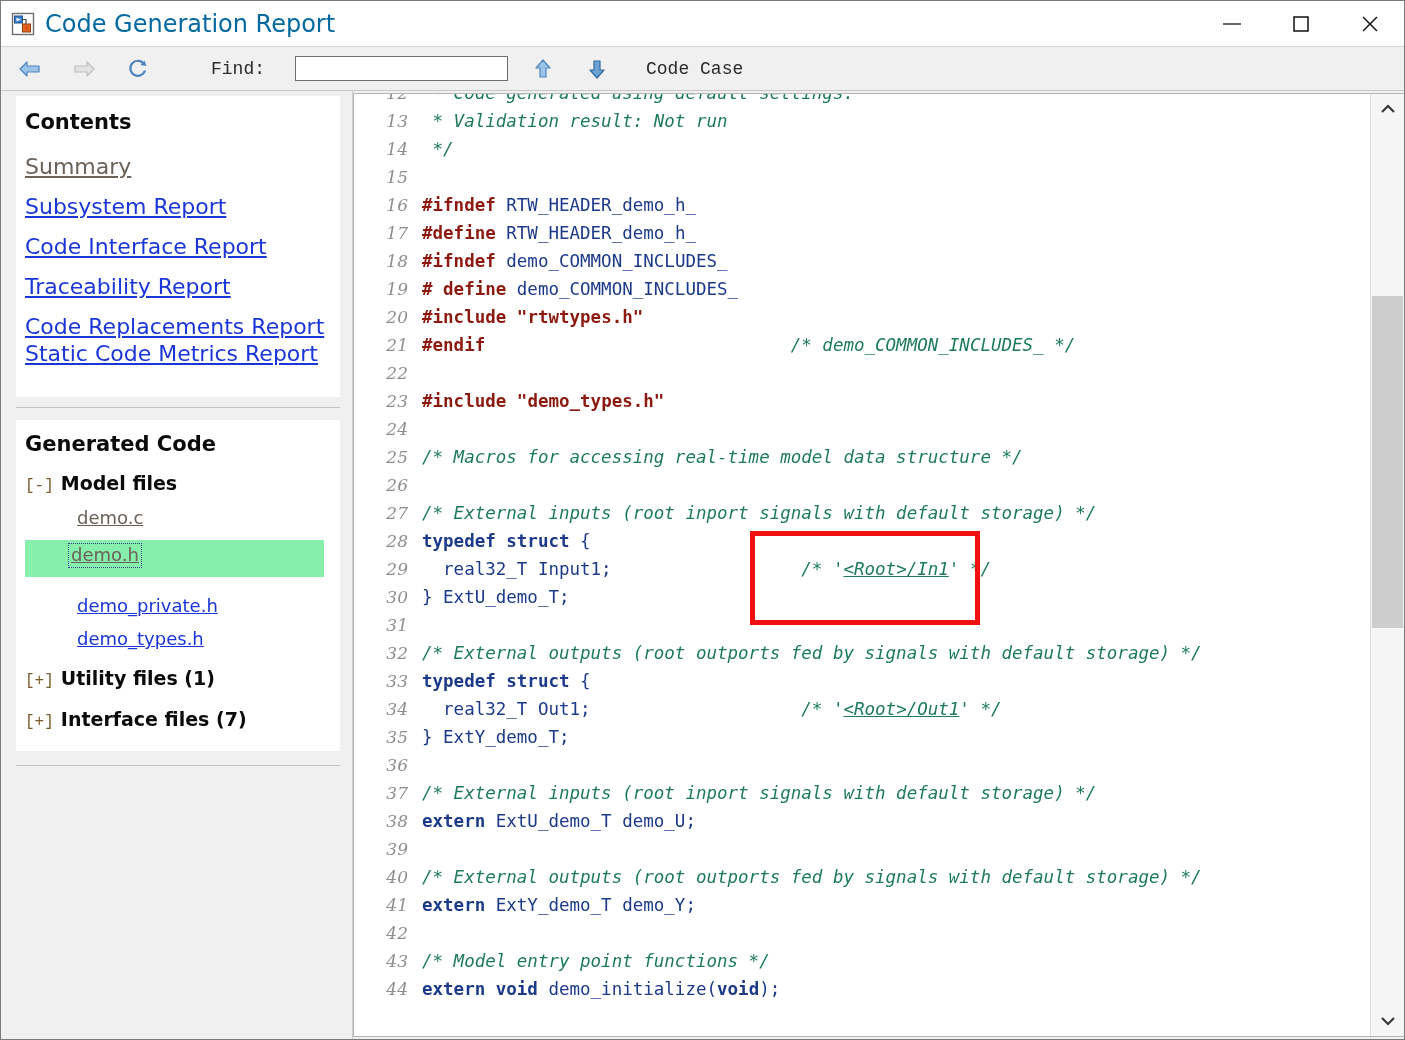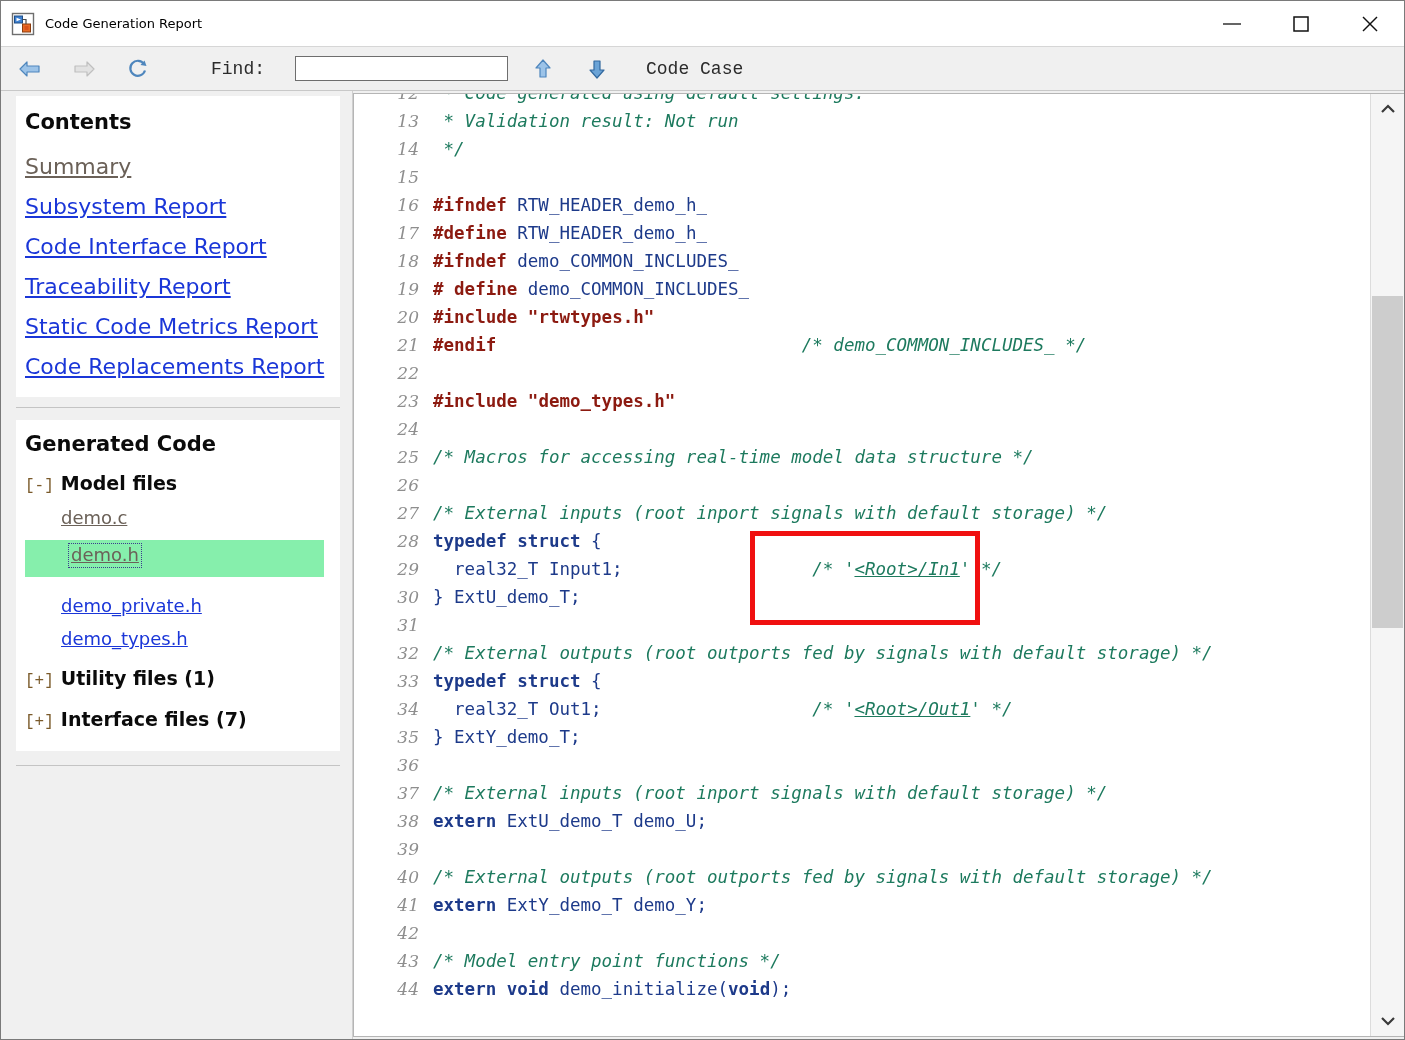--- a/index.html
+++ b/index.html
@@ -35,22 +35,22 @@
   }
   .app-icon {
     width: 24px;
     height: 24px;
     margin-left: 10px;
     margin-right: 10px;
     flex: 0 0 auto;
   }
   .title-text {
     font-family: "DejaVu Sans", sans-serif;
-    font-size: 13px;
-    color: #000000;
+    font-size: 24px;
+    color: #0369a1;
     letter-spacing: 0px;
   }
   .winbtns {
     position: absolute;
     right: 0;
     top: 0;
     height: 45px;
     display: flex;
     align-items: center;
   }
@@ -177,21 +177,21 @@
   }
   .tree-toggle {
     font-family: "Liberation Mono", monospace;
     font-weight: normal;
     font-size: 16px;
     color: #7a5a2a;
     margin-right: 7px;
   }
   .tree-file {
     display: block;
-    margin-left: 36px;
+    margin-left: 52px;
     font-family: "DejaVu Sans", sans-serif;
     font-size: 18px;
     color: #1a36d8;
     text-decoration: underline;
     margin-bottom: 12px;
     white-space: nowrap;
     width: fit-content;
     cursor: pointer;
   }
   .tree-file.visited {
@@ -250,21 +250,20 @@
   }
   .ln {
     display: inline-block;
     width: 54px;
     text-align: right;
     color: #8e8e8e;
     font-style: italic;
     font-family: "DejaVu Serif", serif;
     font-size: 17px;
     padding-right: 0;
-    padding-left: 11px;
   }
   .ct {
     display: inline-block;
     padding-left: 14px;
   }
   .kw   { color: #8c1a10; font-weight: bold; }
   .id   { color: #1d3a8a; }
   .str  { color: #8c1a10; font-weight: bold; }
   .cmt  { color: #1d7a5e; font-style: italic; }
   .cmt a, .lnk { color: #1d7a5e; text-decoration: underline; font-style: italic; }
@@ -422,22 +421,22 @@
   <div class="content">
 
     <div class="sidebar">
 
       <div class="card">
         <div class="card-title">Contents</div>
         <a class="toc-link visited">Summary</a>
         <a class="toc-link">Subsystem Report</a>
         <a class="toc-link">Code Interface Report</a>
         <a class="toc-link">Traceability Report</a>
+        <a class="toc-link" style="margin-bottom:2px;">Code Replacements Report</a>
         <a class="toc-link">Static Code Metrics Report</a>
-        <a class="toc-link" style="margin-bottom:2px;">Code Replacements Report</a>
       </div>
 
       <div class="card-sep"></div>
 
       <div class="card" style="padding-top:12px;">
         <div class="card-title" style="margin-bottom:16px;">Generated Code</div>
 
         <div class="tree-node">
           <span class="tree-toggle">[-]</span><span>Model files</span>
         </div>

